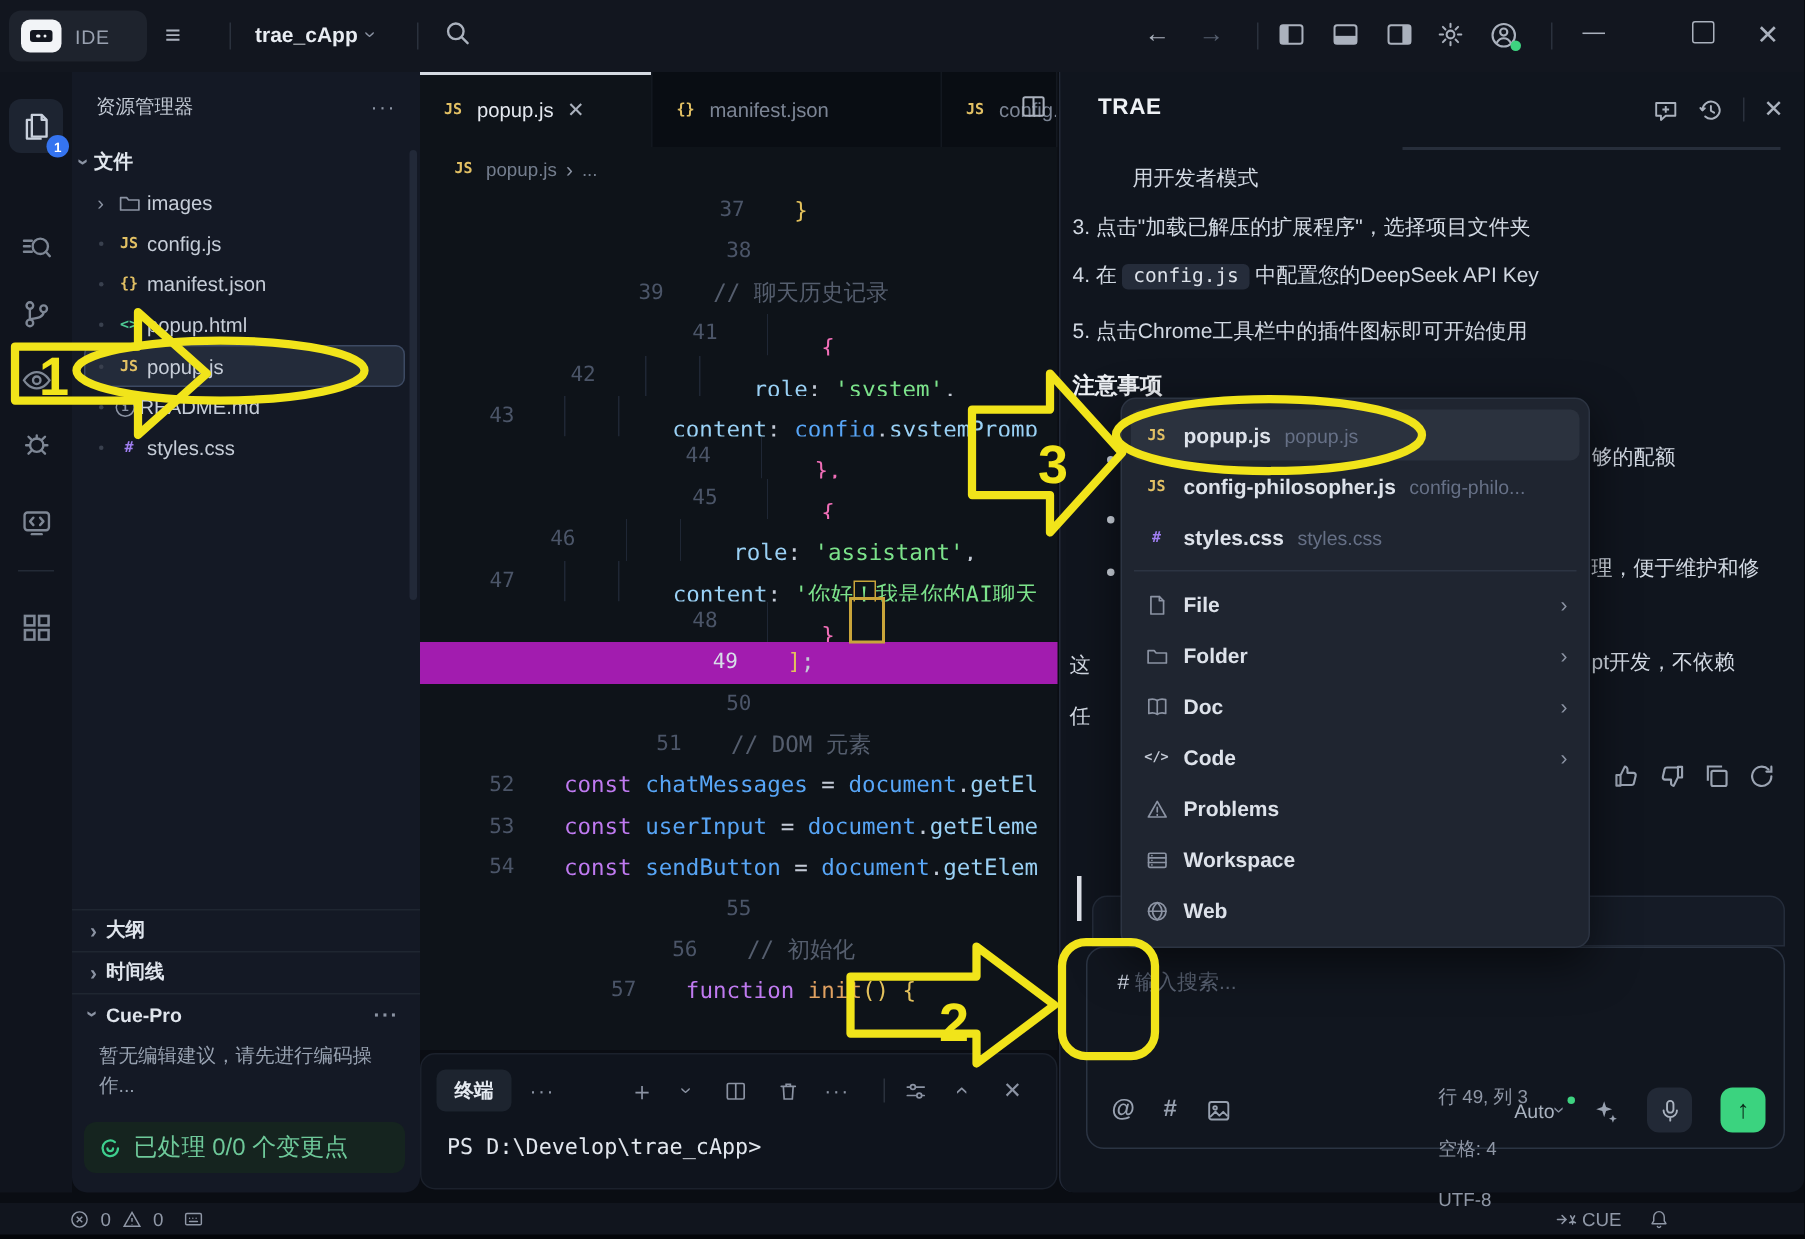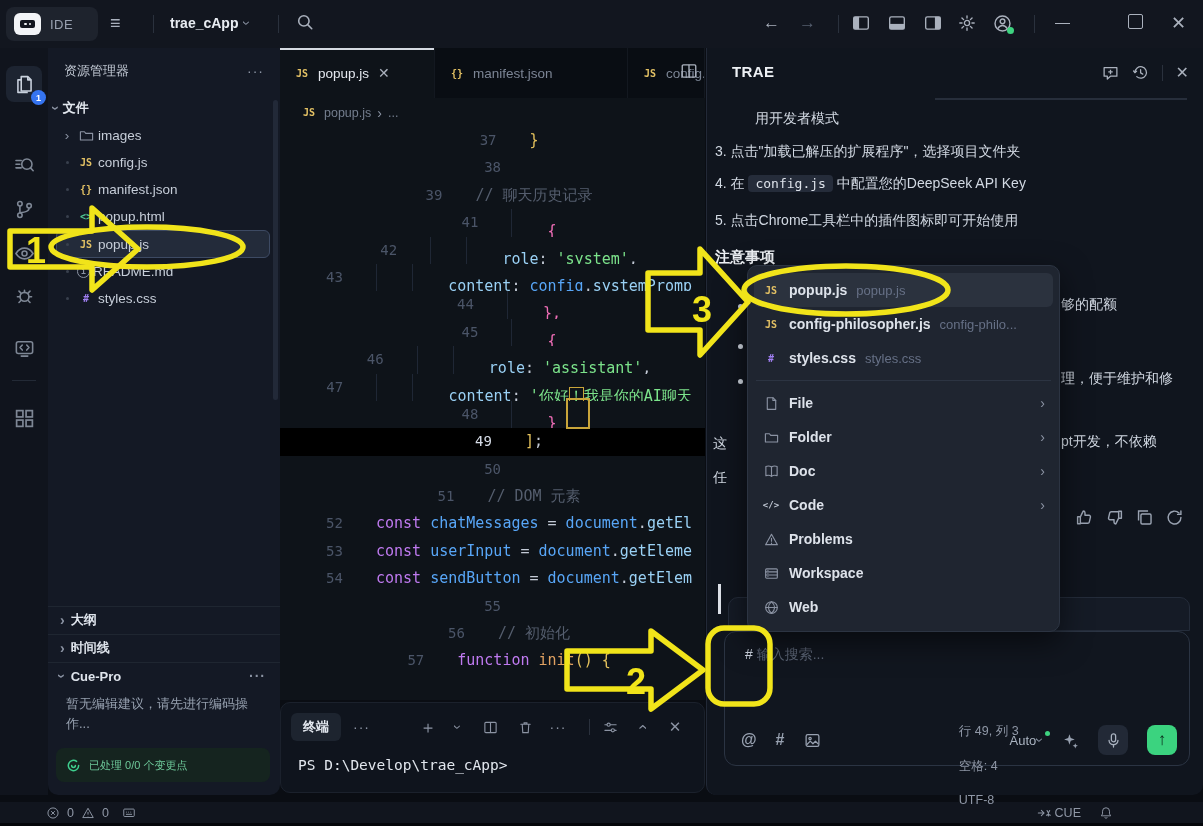--- a/index.html
+++ b/index.html
@@ -49,34 +49,34 @@
   .tree-item .dot{width:14px;display:inline-flex;justify-content:center;}
   .tree-item .dot::before{content:"";width:3px;height:3px;border-radius:50%;background:#39404e;}
   .tree-item.sel{background:#232b3a;border:1px solid #3d4a63;border-radius:6px;margin:0 10px 0 8px;padding-left:3px;height:26px;}
   .tree-label{white-space:nowrap;}
   #exp-scroll{right:2px;top:52px;width:5px;height:300px;background:#222938;border-radius:3px;}
   .side-row{position:absolute;left:0;width:232px;height:27px;display:flex;align-items:center;gap:6px;padding-left:12px;box-sizing:border-box;
             border-top:1px solid #1f2631;font-weight:bold;color:#dfe4ec;font-size:13px;}
   #cuepro-card{left:4px;top:644px;width:224px;height:96px;}
   #cuepro-msg{color:#97a1b0;font-size:13px;line-height:20px;padding:2px 14px;}
   #cuepro-badge{position:absolute;left:4px;top:56px;width:214px;height:34px;background:#15241f;border-radius:8px;
-                display:flex;align-items:center;gap:8px;padding-left:10px;box-sizing:border-box;color:#6ec99a;font-size:11px;}
+                display:flex;align-items:center;gap:8px;padding-left:10px;box-sizing:border-box;color:#6ec99a;font-size:16px;}
   #cuepro-badge svg{width:15px;height:15px;color:#3ecf8e;}
   
   #editor{left:280px;top:48px;width:425px;height:652px;background:#0e1319;}
   #tabbar{left:0;top:0;width:425px;height:50px;background:#090d13;display:flex;}
   .tab{display:flex;align-items:center;gap:7px;padding:0 13px;font-size:13.5px;color:#7c8595;border-right:1px solid #131820;white-space:nowrap;overflow:hidden;}
   .tab.active{background:#0e1319;color:#e4e8ef;box-shadow:inset 0 2px 0 #d5dae2;}
   .tab .tclose{color:#aab1bd;font-size:14px;margin-left:2px;}
   #tab-actions{position:absolute;right:7px;top:14px;color:#aab1bd;}
   #tab-actions svg{width:18px;height:18px;}
   #breadcrumb{left:0;top:50px;width:425px;height:29px;display:flex;align-items:center;gap:6px;padding-left:20px;box-sizing:border-box;color:#747e8e;font-size:12.5px;}
   #code{left:0;top:79px;width:425px;height:573px;font:15px "DejaVu Sans Mono",monospace;}
   .code-line{display:flex;height:27.4px;line-height:27.4px;justify-content:center;}
-  .code-line.active{background:#000000;}
+  .code-line.active{background:#a21caf;}
   .gut{width:50px;text-align:right;color:#4b5568;font-size:14px;flex:none;}
   .code-line.active .gut{color:#d7dde8;}
   .cl-code{padding-left:33px;white-space:pre;overflow:hidden;}
   .t-kw{color:#bf7af0;} .t-var{color:#58a6f7;} .t-prop{color:#9ad1f5;}
   .t-str{color:#7ce38b;text-decoration:underline;} .t-com{color:#555e6e;} .t-pun{color:#c3cad6;}
   .t-bry{color:#e3c15c;} .t-brp{color:#f06eb7;} .t-fn{color:#e0a161;}
   .t-ind{display:inline-block;width:4ch;box-shadow:inset 1px 0 0 #1f2735;height:100%;}
   .t-strbox{color:#7ce38b;outline:1.5px solid #c9a53a;outline-offset:-1px;}
   
   #terminal{left:280px;top:702px;width:425px;height:91px;background:#0f141d;border-radius:10px;border:1px solid #1b212c;box-sizing:border-box;}

